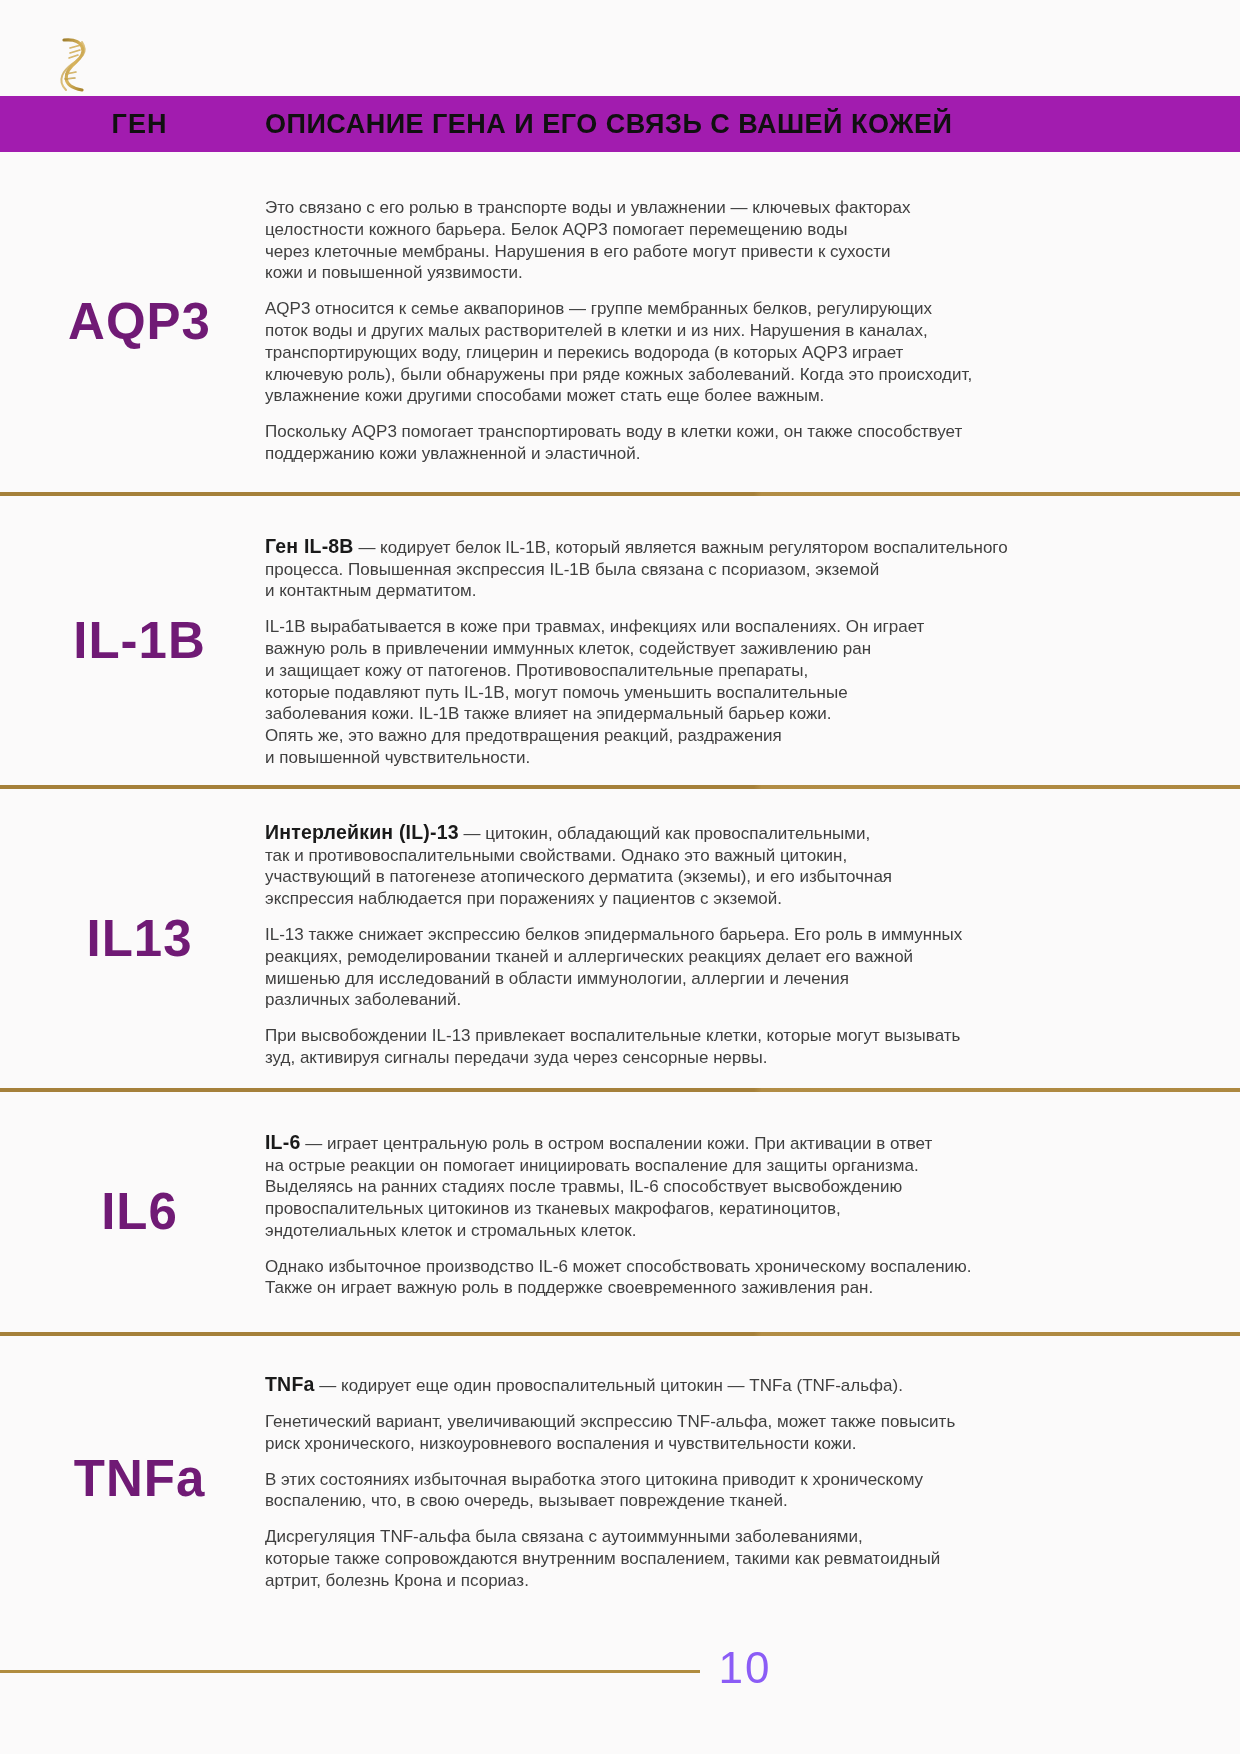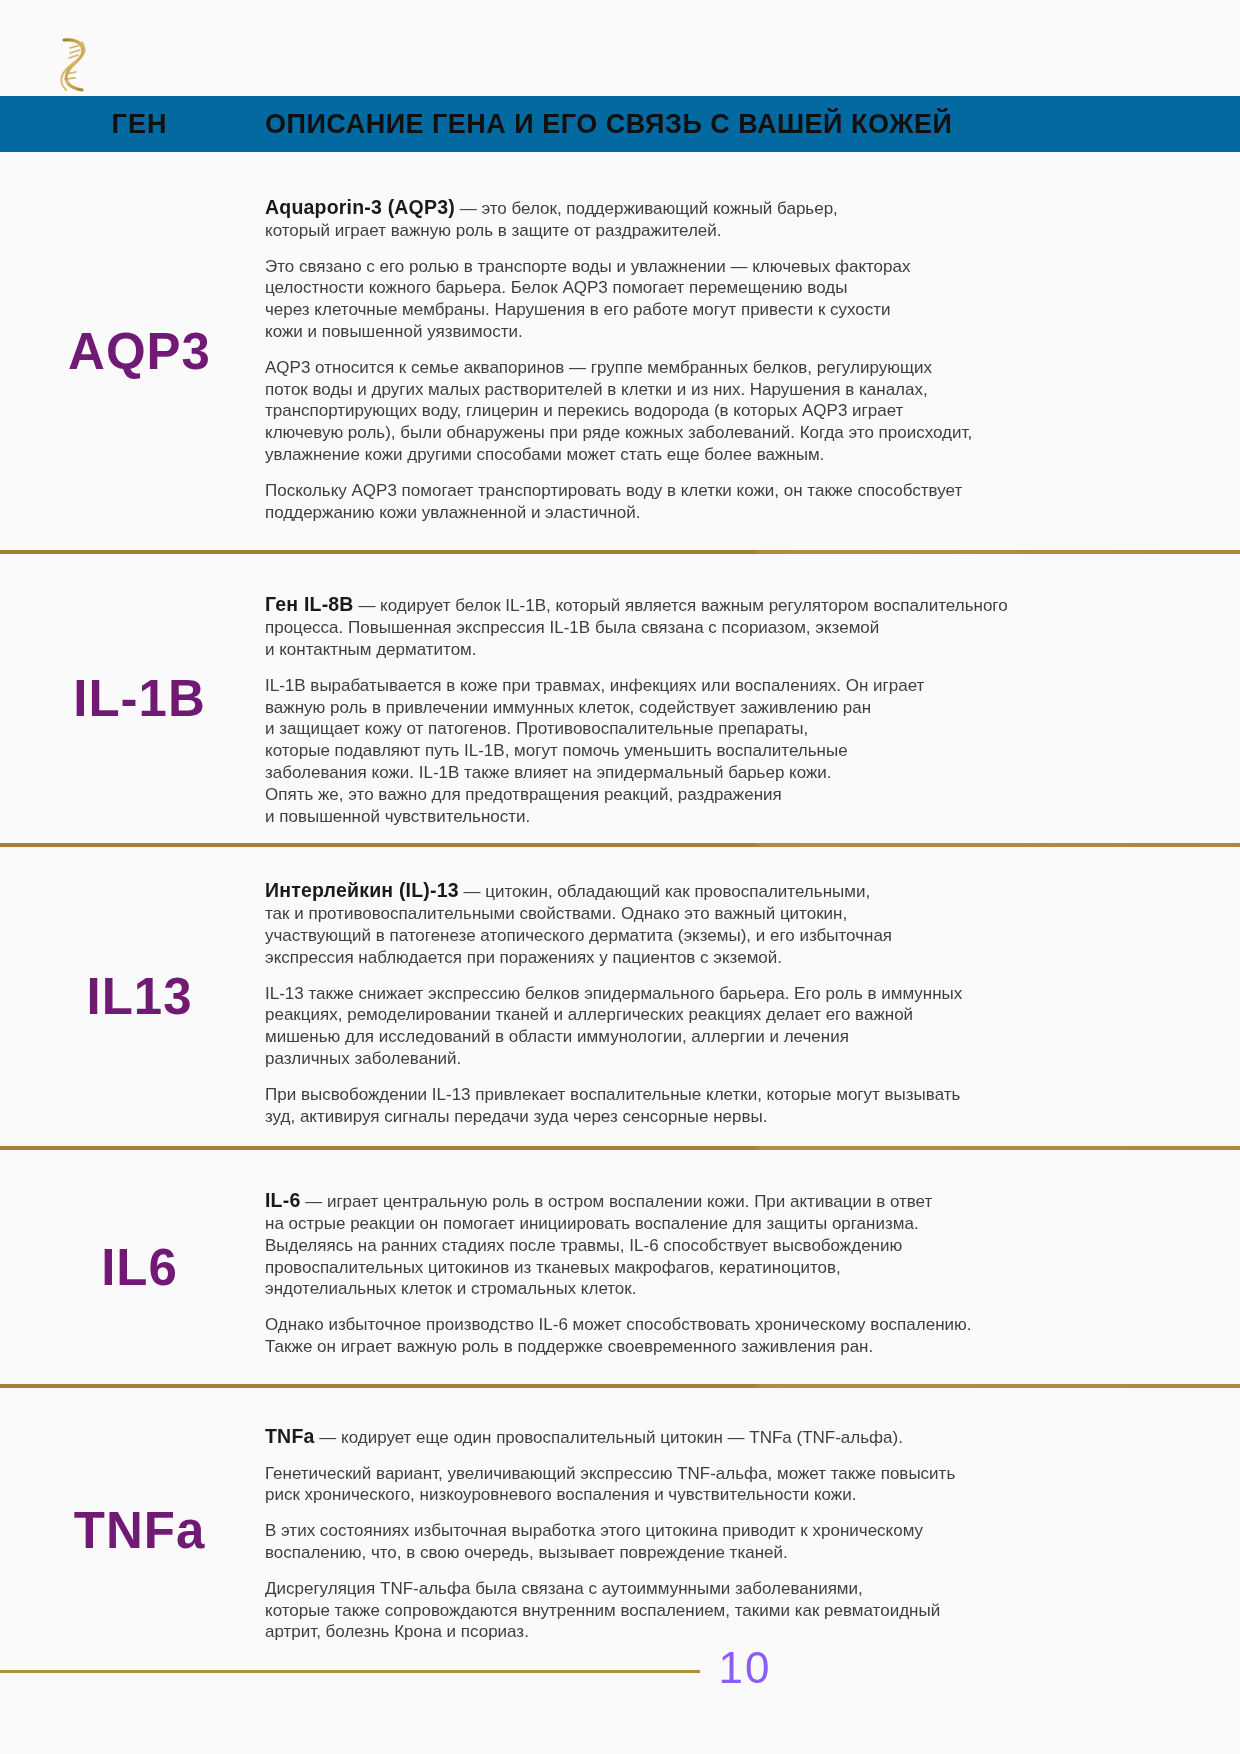--- a/index.html
+++ b/index.html
@@ -12,21 +12,21 @@
     position:relative;
     width:1240px;height:1754px;
     background:#fbfafa;
     overflow:hidden;
   }
   .logo{
     position:absolute;left:54px;top:36px;width:38px;height:58px;
   }
   .header-band{
     position:absolute;left:0;top:96px;width:1240px;height:56px;
-    background:#0369a1;
+    background:#a21caf;
     display:flex;align-items:center;
   }
   .header-gene{
     width:265px;flex:0 0 265px;text-align:center;padding-left:14px;box-sizing:border-box;
     font-size:27px;font-weight:700;color:#101010;letter-spacing:1px;
   }
   .header-desc{
     flex:1;
     font-size:27px;font-weight:700;color:#101010;letter-spacing:0.5px;
   }
@@ -50,21 +50,21 @@
   }
   .desc-cell p{margin:0 0 14px 0;}
   .desc-cell p:last-child{margin-bottom:0;}
   .para-text{white-space:pre-line;}
   .para-lead{
     font-weight:700;color:#1a1a1a;font-size:19.5px;letter-spacing:0.2px;
   }
   .sec-aqp3 .desc-cell{padding-top:45px;padding-bottom:27px;}
   .sec-il1b .desc-cell{padding-top:40px;padding-bottom:16px;}
   .sec-il13 .desc-cell{padding-top:33px;padding-bottom:19px;}
-  .sec-il6  .desc-cell{padding-top:40px;padding-bottom:26px;}
+  .sec-il6  .desc-cell{padding-top:40px;padding-bottom:33px;}
   .sec-tnfa .desc-cell{padding-top:38px;padding-bottom:30px;}
   .divider{
     width:1240px;height:4px;border:none;margin:0;
     background:linear-gradient(100deg,#a5803a 0%,#a5803a 60.8%,#b28d45 61.4%,#ad8840 100%);
   }
   .footer-line{
     position:absolute;left:0;top:1670px;width:700px;height:3px;
     background:#b08c3f;
   }
   .page-number{
@@ -106,22 +106,20 @@
     <div class="header-desc">ОПИСАНИЕ ГЕНА И ЕГО СВЯЗЬ С ВАШЕЙ КОЖЕЙ</div>
   </div>
 
   <div class="content">
 
     <div class="section sec-aqp3">
       <div class="gene-cell">
         <div class="gene-label">AQP3</div>
       </div>
       <div class="desc-cell">
-        <p><span class="para-lead">Aquaporin-3 (AQP3)</span><span class="para-text"> — это белок, поддерживающий кожный барьер,
-который играет важную роль в защите от раздражителей.</span></p>
         <p><span class="para-text">Это связано с его ролью в транспорте воды и увлажнении — ключевых факторах
 целостности кожного барьера. Белок AQP3 помогает перемещению воды
 через клеточные мембраны. Нарушения в его работе могут привести к сухости
 кожи и повышенной уязвимости.</span></p>
         <p><span class="para-text">AQP3 относится к семье аквапоринов — группе мембранных белков, регулирующих
 поток воды и других малых растворителей в клетки и из них. Нарушения в каналах,
 транспортирующих воду, глицерин и перекись водорода (в которых AQP3 играет
 ключевую роль), были обнаружены при ряде кожных заболеваний. Когда это происходит,
 увлажнение кожи другими способами может стать еще более важным.</span></p>
         <p><span class="para-text">Поскольку AQP3 помогает транспортировать воду в клетки кожи, он также способствует

